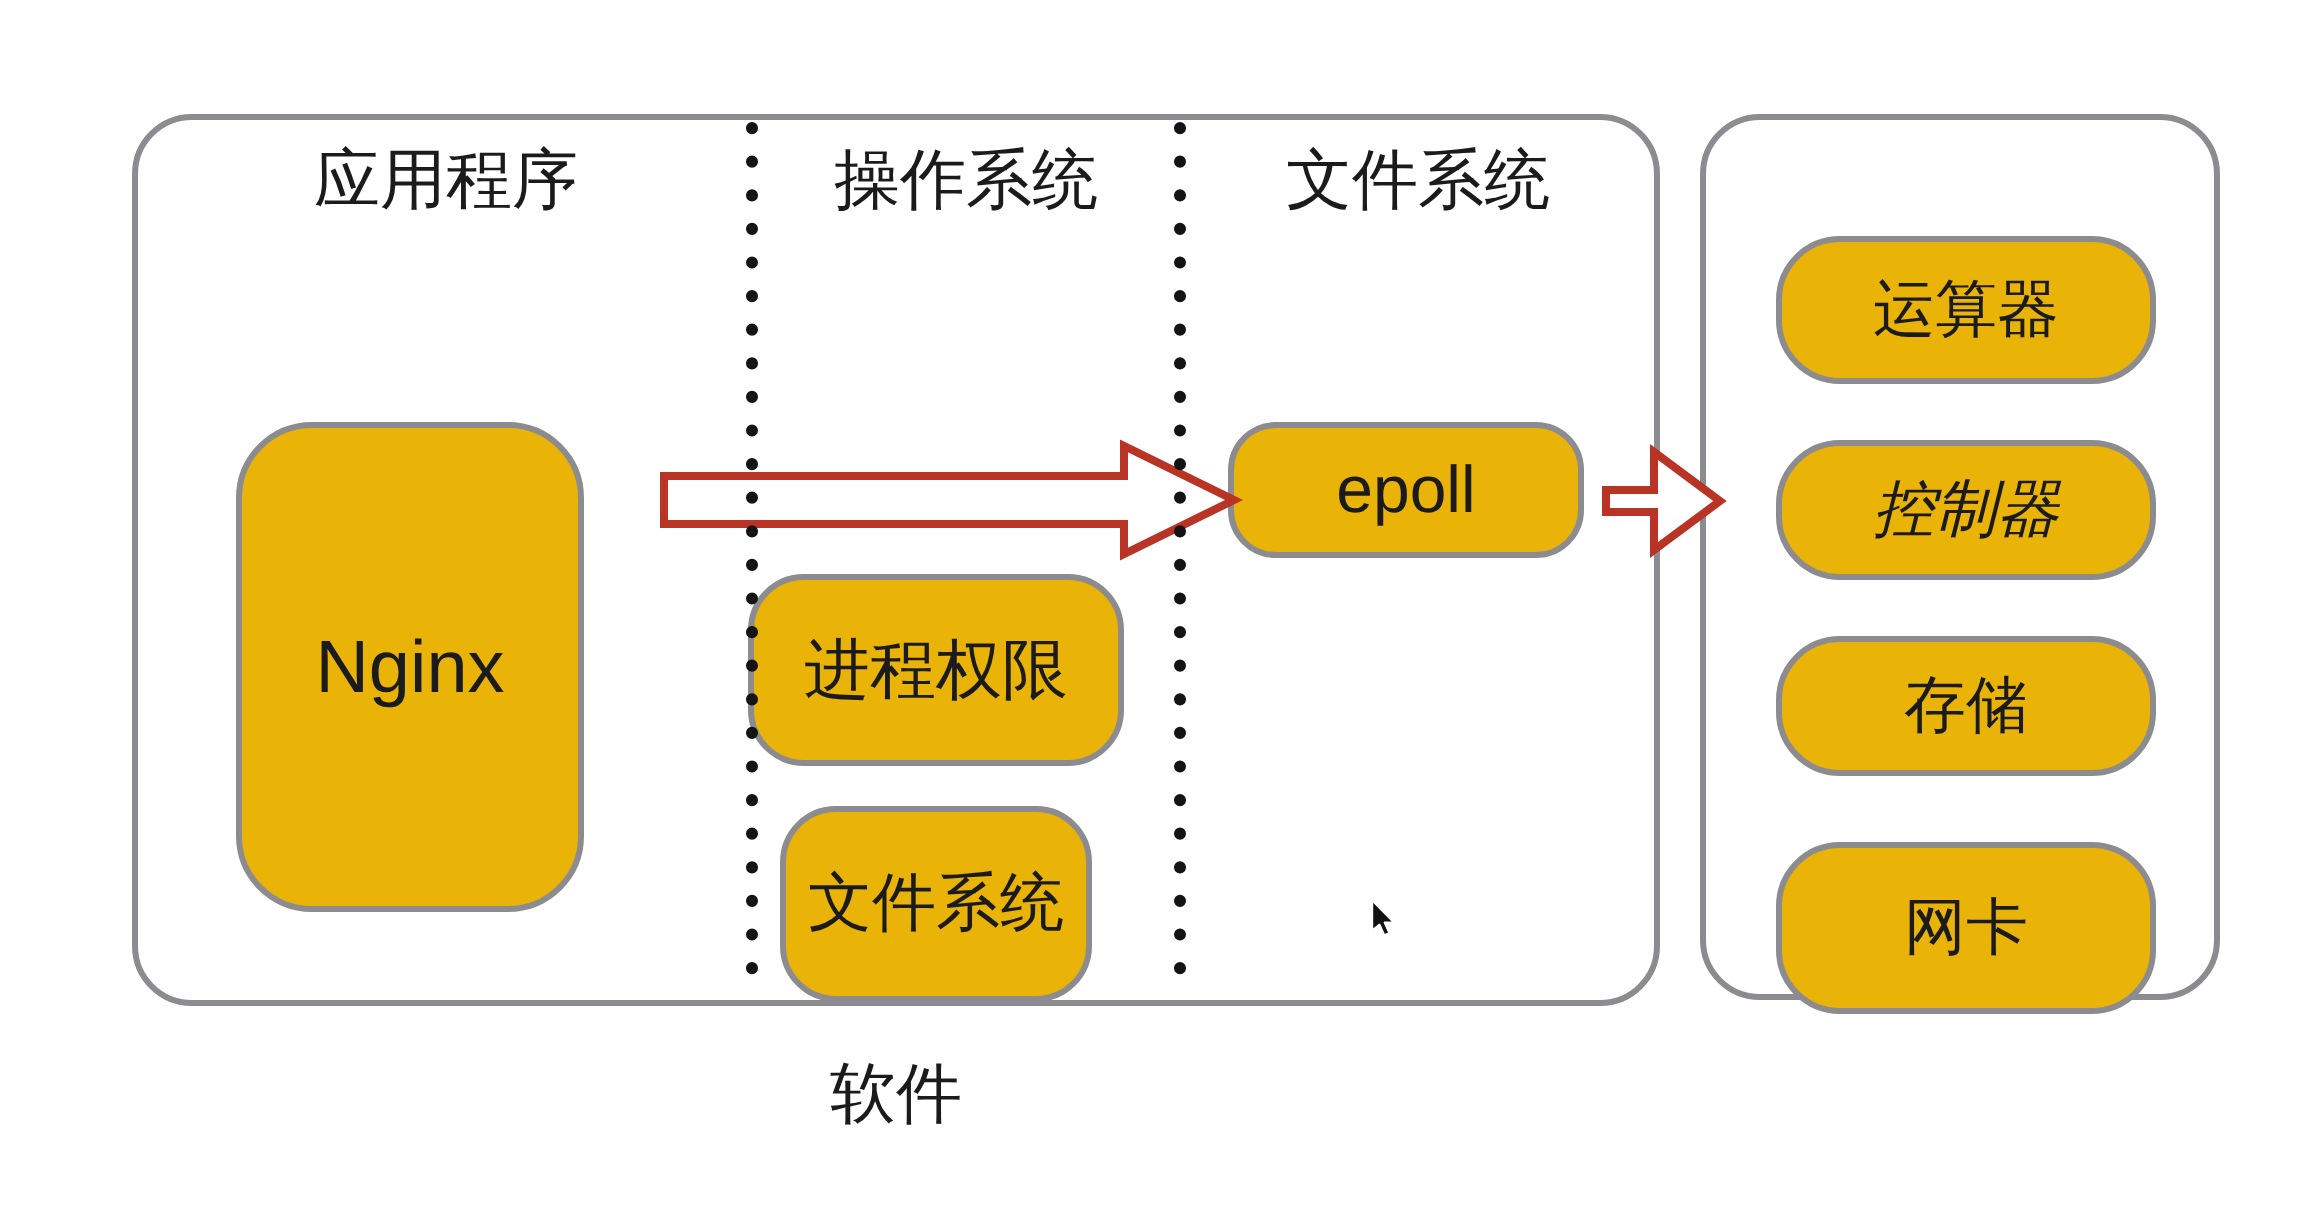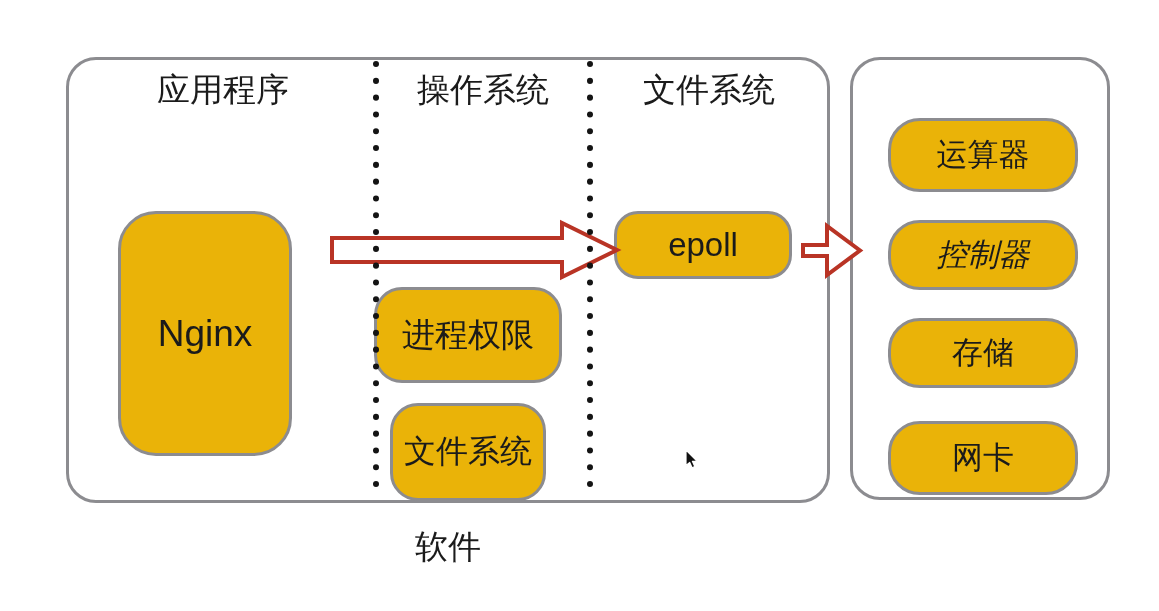--- a/index.html
+++ b/index.html
@@ -29,21 +29,21 @@
 
   #nginx-box{left:118px;top:211px;width:174px;height:245px;border-radius:38px;font-size:37px;}
   #process-box{left:374px;top:287px;width:188px;height:96px;border-radius:28px;font-size:33px;}
   #file-box{left:390px;top:403px;width:156px;height:98px;border-radius:28px;font-size:32px;}
   #epoll-box{left:614px;top:211px;width:178px;height:68px;border-radius:24px;font-size:33px;justify-content:center;}
 
   .hw-node{left:888px;width:190px;border-radius:32px;font-size:31px;}
   #hw-alu{top:118px;height:74px;}
   #hw-ctrl{top:220px;height:70px;font-style:italic;}
   #hw-storage{top:318px;height:70px;}
-  #hw-nic{top:421px;height:74px;}
+  #hw-nic{top:421px;height:86px;}
 
   #caption-software{left:66px;top:525px;width:764px;font-size:33px;}
   #caption-hardware{left:850px;top:522px;width:260px;font-size:34px;}
 </style>
 </head>
 <body>
 
 <div class="canvas">
 
   <div class="rbox" id="software-box"></div>

